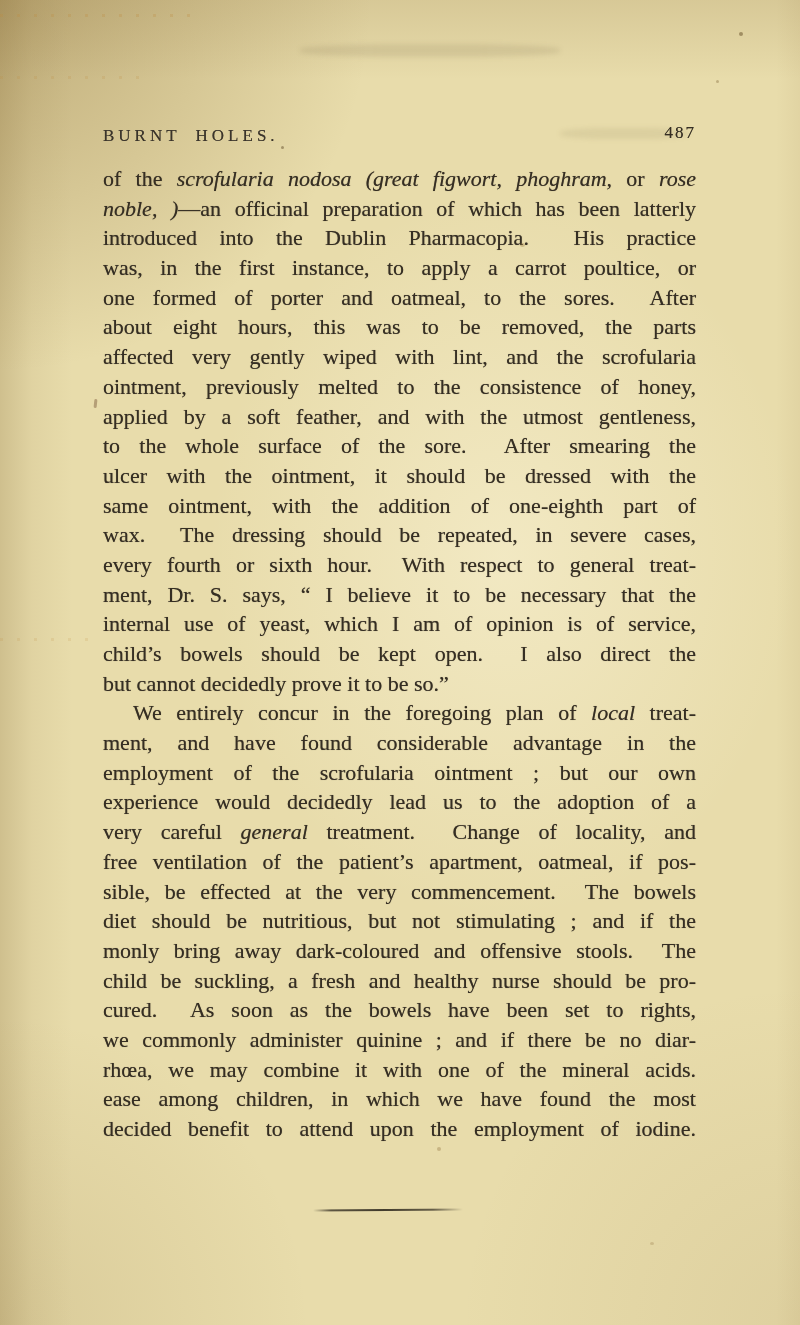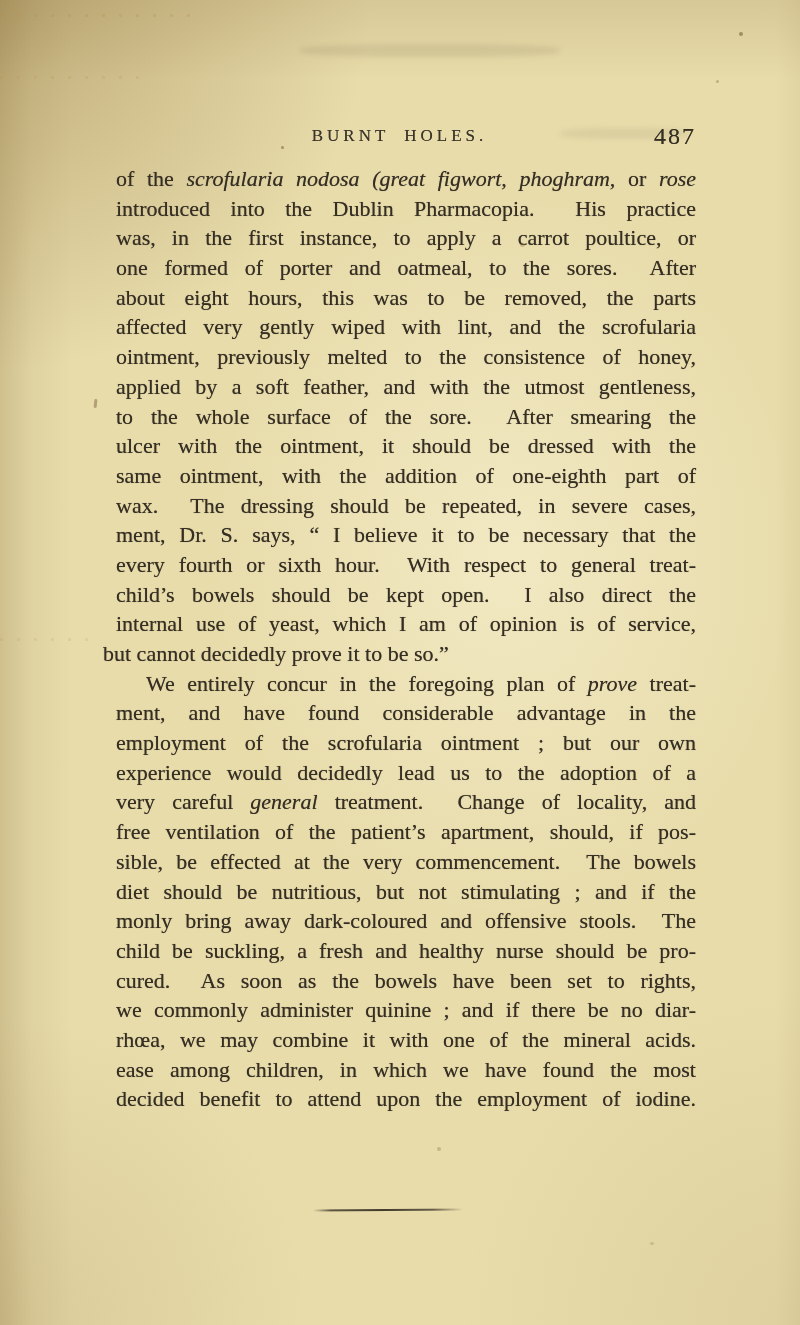--- a/index.html
+++ b/index.html
@@ -13,34 +13,34 @@
       radial-gradient(circle at 0% 0%, rgba(125,95,40,0.38), rgba(125,95,40,0) 24%),
       radial-gradient(circle at 0% 100%, rgba(125,95,40,0.14), rgba(125,95,40,0) 20%),
       radial-gradient(circle at 100% 100%, rgba(135,105,55,0.10), rgba(135,105,55,0) 22%),
       linear-gradient(to right, rgba(118,90,38,0.22), rgba(118,90,38,0.07) 4%, rgba(118,90,38,0) 9%),
       linear-gradient(to bottom, rgba(128,98,45,0.16), rgba(128,98,45,0) 6%),
       linear-gradient(to left, rgba(135,105,55,0.07), rgba(135,105,55,0) 3%),
       var(--paper);
   }
   .header{position:absolute; top:126px; left:103px; width:593px; height:26px;}
   .running-title{
-    text-align:center; font-size:17px; letter-spacing:4px; word-spacing:7px;
+    font-size:17px; letter-spacing:4px; word-spacing:7px;
     color:#3a342b; text-shadow:0 0 0.6px rgba(58,52,43,0.65);
   }
   .page-number{
-    position:absolute; right:0; top:-3px; font-size:24px; letter-spacing:2px;
+    position:absolute; right:0; top:-3px; font-size:17px; letter-spacing:2px;
     text-shadow:0 0 0.6px rgba(58,52,43,0.65);
   }
   .body-text{
     position:absolute; left:103px; top:164px; width:593px;
     font-size:22px; line-height:29.7px; text-align:justify;
     text-shadow:0 0 0.7px rgba(53,46,35,0.65);
   }
   .line{height:29.7px; overflow:visible;}
-  .line.jl{text-align-last:justify;margin-left:13px;}
+  .line.jl{text-align-last:justify;}
   .line.ind{padding-left:30px;}
   .line em{font-style:italic;}
   .divider{
     position:absolute; top:1209px; left:313px; width:150px; height:2px; border-radius:1px;
     background:linear-gradient(to right, rgba(47,41,30,0) 0%, rgba(47,41,30,0.75) 12%,
                rgba(47,41,30,0.9) 45%, rgba(47,41,30,0.7) 80%, rgba(47,41,30,0) 100%);
     transform:rotate(-0.3deg);
   }
   .smudge{position:absolute; filter:blur(2.5px); background:rgba(110,95,60,0.13); border-radius:40%;}
   .smudge.s1{left:300px; top:44px; width:260px; height:13px;}
@@ -69,42 +69,43 @@
   <div class="dotrow r2"></div>
   <div class="dotrow r3"></div>
 
   <div class="header">
     <div class="running-title">BURNT HOLES.</div>
     <div class="page-number">487</div>
   </div>
 
   <div class="body-text">
       <div class="line jl"><span>of the </span><em>scrofularia nodosa (great figwort, phoghram,</em><span> or </span><em>rose</em></div>
+      <div class="line jl"><em>noble, )</em><span>—an officinal preparation of which has been latterly</span></div>
       <div class="line jl"><span>introduced into the Dublin Pharmacopia.&nbsp; His practice</span></div>
       <div class="line jl"><span>was, in the first instance, to apply a carrot poultice, or</span></div>
       <div class="line jl"><span>one formed of porter and oatmeal, to the sores.&nbsp; After</span></div>
       <div class="line jl"><span>about eight hours, this was to be removed, the parts</span></div>
       <div class="line jl"><span>affected very gently wiped with lint, and the scrofularia</span></div>
       <div class="line jl"><span>ointment, previously melted to the consistence of honey,</span></div>
       <div class="line jl"><span>applied by a soft feather, and with the utmost gentleness,</span></div>
       <div class="line jl"><span>to the whole surface of the sore.&nbsp; After smearing the</span></div>
       <div class="line jl"><span>ulcer with the ointment, it should be dressed with the</span></div>
       <div class="line jl"><span>same ointment, with the addition of one-eighth part of</span></div>
       <div class="line jl"><span>wax.&nbsp; The dressing should be repeated, in severe cases,</span></div>
+      <div class="line jl"><span>every fourth or sixth hour.&nbsp; With respect to general treat-</span></div>
       <div class="line jl"><span>ment, Dr. S. says, “ I believe it to be necessary that the</span></div>
-      <div class="line jl"><span>every fourth or sixth hour.&nbsp; With respect to general treat-</span></div>
+      <div class="line jl"><span>internal use of yeast, which I am of opinion is of service,</span></div>
       <div class="line jl"><span>child’s bowels should be kept open.&nbsp; I also direct the</span></div>
-      <div class="line jl"><span>internal use of yeast, which I am of opinion is of service,</span></div>
       <div class="line"><span>but cannot decidedly prove it to be so.”</span></div>
-      <div class="line jl ind"><span>We entirely concur in the foregoing plan of </span><em>prove</em><span> treat-</span></div>
+      <div class="line jl ind"><span>We entirely concur in the foregoing plan of </span><em>local</em><span> treat-</span></div>
       <div class="line jl"><span>ment, and have found considerable advantage in the</span></div>
       <div class="line jl"><span>employment of the scrofularia ointment ; but our own</span></div>
       <div class="line jl"><span>experience would decidedly lead us to the adoption of a</span></div>
       <div class="line jl"><span>very careful </span><em>general</em><span> treatment.&nbsp; Change of locality, and</span></div>
-      <div class="line jl"><span>free ventilation of the patient’s apartment, should, if pos-</span></div>
+      <div class="line jl"><span>free ventilation of the patient’s apartment, oatmeal, if pos-</span></div>
       <div class="line jl"><span>sible, be effected at the very commencement.&nbsp; The bowels</span></div>
       <div class="line jl"><span>diet should be nutritious, but not stimulating ; and if the</span></div>
       <div class="line jl"><span>monly bring away dark-coloured and offensive stools.&nbsp; The</span></div>
       <div class="line jl"><span>child be suckling, a fresh and healthy nurse should be pro-</span></div>
       <div class="line jl"><span>cured.&nbsp; As soon as the bowels have been set to rights,</span></div>
       <div class="line jl"><span>we commonly administer quinine ; and if there be no diar-</span></div>
       <div class="line jl"><span>rhœa, we may combine it with one of the mineral acids.</span></div>
       <div class="line jl"><span>ease among children, in which we have found the most</span></div>
       <div class="line jl"><span>decided benefit to attend upon the employment of iodine.</span></div>
     </div>

